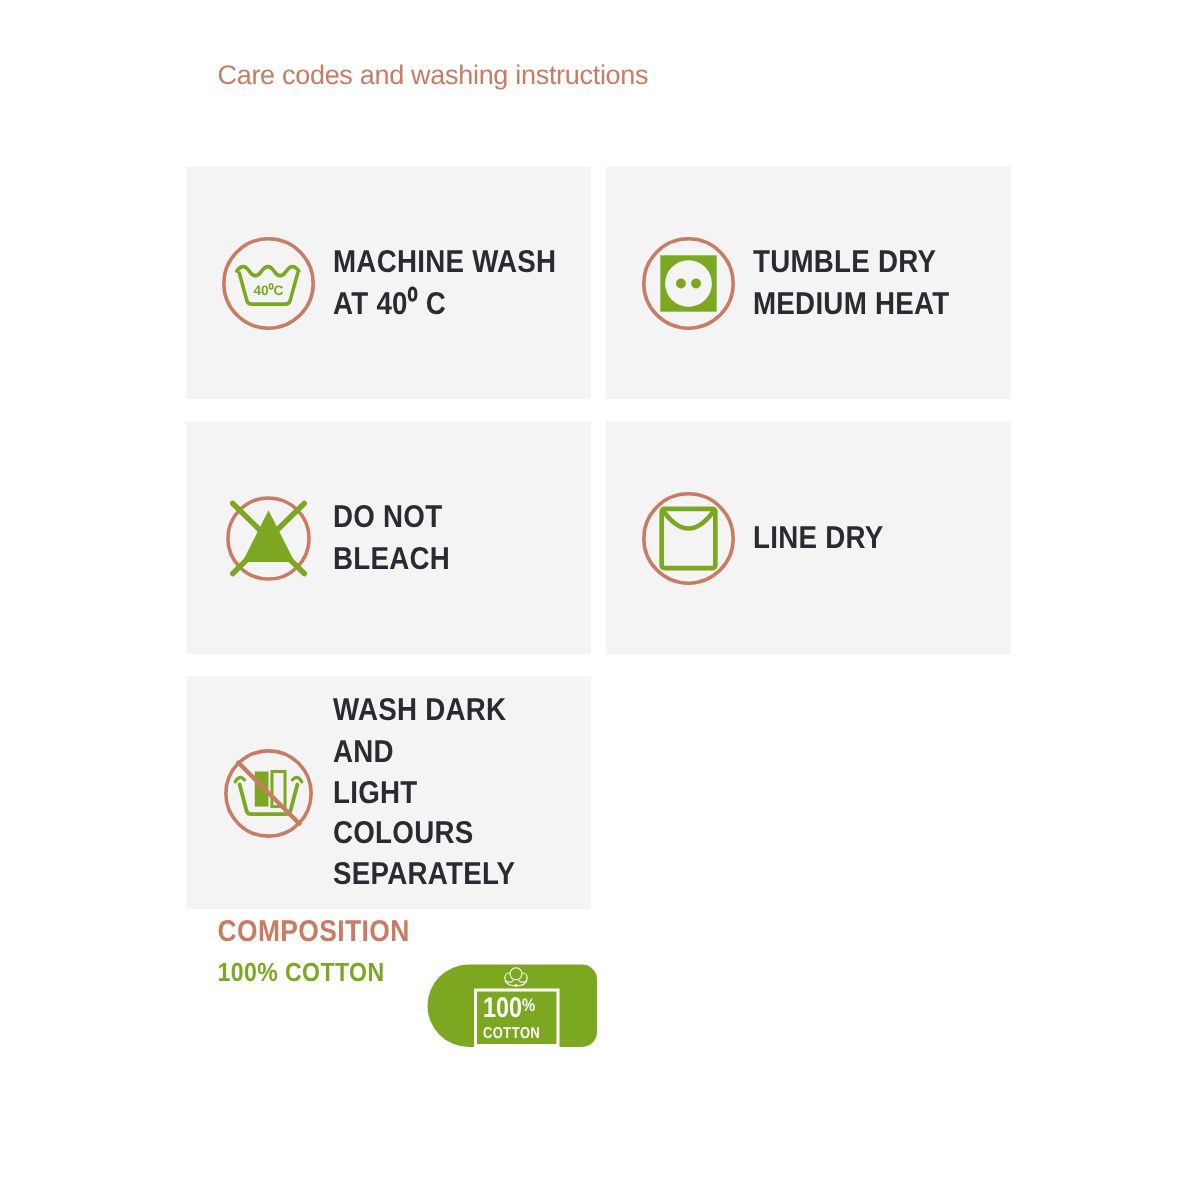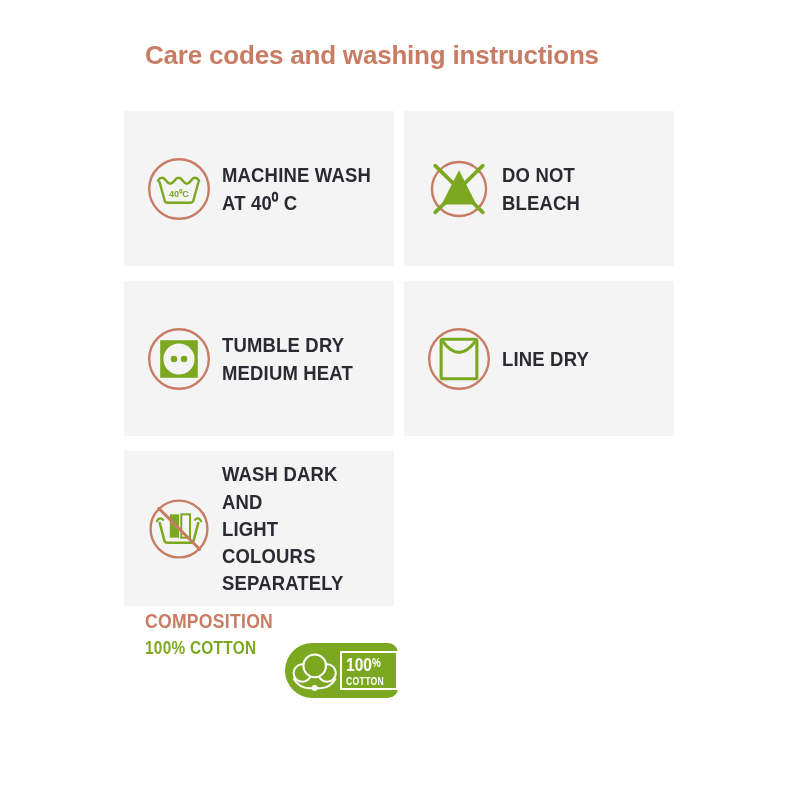--- a/index.html
+++ b/index.html
@@ -1,20 +1,20 @@
 <!DOCTYPE html>
 <html><head>
 <meta charset="utf-8">
 <style>
   * { margin:0; padding:0; box-sizing:border-box; }
   html,body { width:800px; height:800px; background:#ffffff; font-family:"Liberation Sans", sans-serif; position:relative; overflow:hidden; }
 
   .page-title{
     position:absolute; left:145px; top:40px;
-    font-size:26px; font-weight:bold; color:#C87C64; letter-spacing:-0.2px;
+    font-size:18px; font-weight:normal; color:#C87C64; letter-spacing:-0.2px;
   }
 
   .cards-grid{
     position:absolute; left:124px; top:111px;
     display:grid;
     grid-template-columns:270px 270px;
     grid-auto-rows:155px;
     column-gap:10px; row-gap:15px;
   }
   .card{
@@ -43,20 +43,21 @@
     transform:scaleX(0.88); transform-origin:left center;
   }
 
   .cotton-badge{
     position:absolute; left:285px; top:643px;
     width:113px; height:55px;
     background:#7CA821;
     border-radius:27.5px 10px 10px 27.5px;
     display:flex; align-items:center;
     padding-left:5px;
+    flex-direction:column;
   }
   .badge-box{
     border:2.5px solid #ffffff;
     color:#ffffff;
     padding:2px 3px 2px 4px;
     margin-left:1px;
     line-height:1;
   }
   .badge-100{
     font-size:19px; font-weight:bold; line-height:1; white-space:nowrap;
@@ -85,41 +86,41 @@
         <text x="36" y="44.5" text-anchor="middle" font-size="10" font-weight="bold" fill="#7CA821" font-family="Liberation Sans, sans-serif">40⁰C</text>
       </svg>
     </span>
     <span class="card-label">MACHINE WASH
 AT  40⁰ C</span>
   </div>
 
   <div class="card">
     <span class="icon-wrap">
       <svg width="66" height="66" viewBox="0 0 72 72">
-        <circle cx="36" cy="36" r="29.5" fill="none" stroke="#C87C64" stroke-width="2.6"></circle>
-        <polygon points="36,15.5 17,53 55,53" fill="#7CA821"></polygon>
-        <line x1="10" y1="10.5" x2="62" y2="61.5" stroke="#7CA821" stroke-width="4" stroke-linecap="round"></line>
-        <line x1="62" y1="10.5" x2="10" y2="61.5" stroke="#7CA821" stroke-width="4" stroke-linecap="round"></line>
-      </svg>
-    </span>
-    <span class="card-label">DO NOT BLEACH</span>
-  </div>
-
-  <div class="card">
-    <span class="icon-wrap">
-      <svg width="66" height="66" viewBox="0 0 72 72">
         <circle cx="36" cy="36" r="32.5" fill="none" stroke="#C87C64" stroke-width="2.6"></circle>
         <rect x="15.5" y="15.5" width="41" height="41" fill="#7CA821"></rect>
         <circle cx="36" cy="36" r="17" fill="#F4F4F4"></circle>
         <circle cx="30.5" cy="36" r="3.6" fill="#7CA821"></circle>
         <circle cx="41.5" cy="36" r="3.6" fill="#7CA821"></circle>
       </svg>
     </span>
     <span class="card-label">TUMBLE DRY
 MEDIUM HEAT</span>
+  </div>
+
+  <div class="card">
+    <span class="icon-wrap">
+      <svg width="66" height="66" viewBox="0 0 72 72">
+        <circle cx="36" cy="36" r="29.5" fill="none" stroke="#C87C64" stroke-width="2.6"></circle>
+        <polygon points="36,15.5 17,53 55,53" fill="#7CA821"></polygon>
+        <line x1="10" y1="10.5" x2="62" y2="61.5" stroke="#7CA821" stroke-width="4" stroke-linecap="round"></line>
+        <line x1="62" y1="10.5" x2="10" y2="61.5" stroke="#7CA821" stroke-width="4" stroke-linecap="round"></line>
+      </svg>
+    </span>
+    <span class="card-label">DO NOT BLEACH</span>
   </div>
 
   <div class="card">
     <span class="icon-wrap">
       <svg width="66" height="66" viewBox="0 0 72 72">
         <circle cx="36" cy="36" r="32.5" fill="none" stroke="#C87C64" stroke-width="2.6"></circle>
         <rect x="16.5" y="14.5" width="39" height="43" rx="2" fill="none" stroke="#7CA821" stroke-width="3.4"></rect>
         <path d="M18 16.5 Q36 41 54 16.5" fill="none" stroke="#7CA821" stroke-width="3.4"></path>
       </svg>
     </span>

